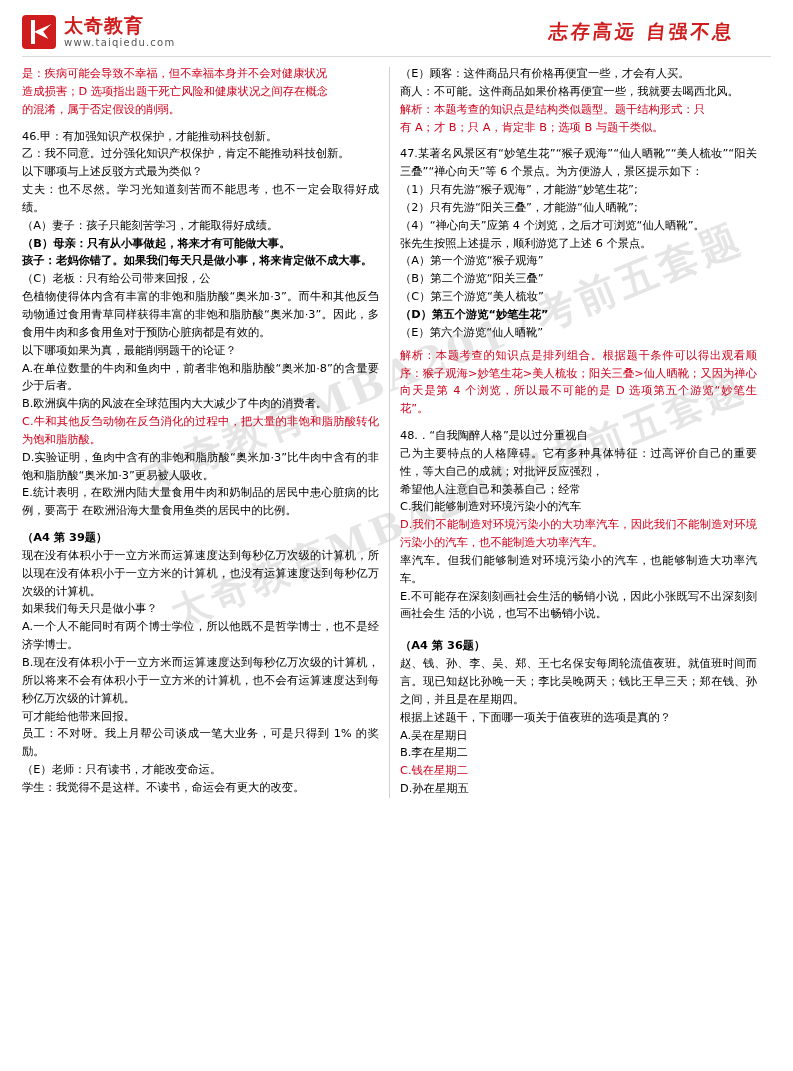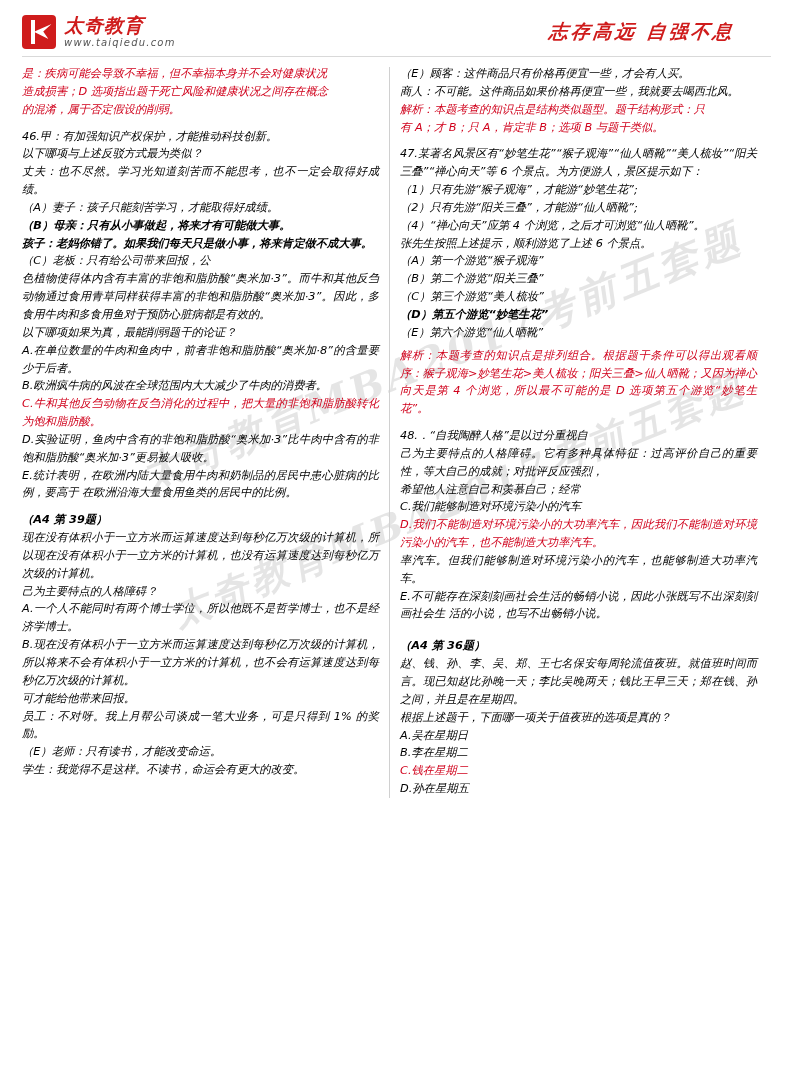--- a/index.html
+++ b/index.html
@@ -14,21 +14,20 @@
     font-family: "DejaVu Sans", "Liberation Sans", sans-serif;
     color: #000;
     overflow: hidden;
   }
   .page {
     position: relative;
     width: 793px;
     height: 812px;
     box-sizing: border-box;
     padding: 10px 22px 24px 22px;
-    font-style: italic;
   }
   
   .header {
     position: relative;
     height: 44px;
     display: flex;
     align-items: center;
     justify-content: space-between;
     border-bottom: 1px solid #d9d9d9;
     padding-bottom: 2px;
@@ -152,37 +151,38 @@
   <div class="watermark">太奇教育MBA2017考前五套题</div>
   <div class="watermark w2">太奇教育MBA2017考前五套题</div>
 
   <div class="columns">
     <div class="col" id="col-left">
         <p class="l red">是：疾病可能会导致不幸福，但不幸福本身并不会对健康状况</p>
         <p class="l red">造成损害；D 选项指出题干死亡风险和健康状况之间存在概念</p>
         <p class="l red">的混淆，属于否定假设的削弱。</p>
         <div class="gap"></div>
         <p class="l">46.甲：有加强知识产权保护，才能推动科技创新。</p>
+        <p class="l">乙：我不同意。过分强化知识产权保护，肯定不能推动科技创新。</p>
         <p class="l">以下哪项与上述反驳方式最为类似？</p>
         <p class="l">丈夫：也不尽然。学习光知道刻苦而不能思考，也不一定会取得好成绩。</p>
         <p class="l">（A）妻子：孩子只能刻苦学习，才能取得好成绩。</p>
         <p class="l bold">（B）母亲：只有从小事做起，将来才有可能做大事。</p>
         <p class="l bold">孩子：老妈你错了。如果我们每天只是做小事，将来肯定做不成大事。</p>
         <p class="l">（C）老板：只有给公司带来回报，公</p>
         <p class="l">色植物使得体内含有丰富的非饱和脂肪酸“奥米加·3”。而牛和其他反刍动物通过食用青草同样获得丰富的非饱和脂肪酸“奥米加·3”。因此，多食用牛肉和多食用鱼对于预防心脏病都是有效的。</p>
         <p class="l">以下哪项如果为真，最能削弱题干的论证？</p>
         <p class="l">A.在单位数量的牛肉和鱼肉中，前者非饱和脂肪酸“奥米加·8”的含量要少于后者。</p>
         <p class="l">B.欧洲疯牛病的风波在全球范围内大大减少了牛肉的消费者。</p>
         <p class="l red">C.牛和其他反刍动物在反刍消化的过程中，把大量的非饱和脂肪酸转化为饱和脂肪酸。</p>
         <p class="l">D.实验证明，鱼肉中含有的非饱和脂肪酸“奥米加·3”比牛肉中含有的非饱和脂肪酸“奥米加·3”更易被人吸收。</p>
         <p class="l">E.统计表明，在欧洲内陆大量食用牛肉和奶制品的居民中患心脏病的比例，要高于 在欧洲沿海大量食用鱼类的居民中的比例。</p>
         <div class="gap"></div>
         <p class="l bold">（A4 第 39题）</p>
         <p class="l">现在没有体积小于一立方米而运算速度达到每秒亿万次级的计算机，所以现在没有体积小于一立方米的计算机，也没有运算速度达到每秒亿万次级的计算机。</p>
-        <p class="l">己为主要特点的人格障碍？</p>
+        <p class="l">如果我们每天只是做小事？</p>
         <p class="l">A.一个人不能同时有两个博士学位，所以他既不是哲学博士，也不是经济学博士。</p>
         <p class="l">B.现在没有体积小于一立方米而运算速度达到每秒亿万次级的计算机，所以将来不会有体积小于一立方米的计算机，也不会有运算速度达到每秒亿万次级的计算机。</p>
         <p class="l">可才能给他带来回报。</p>
         <p class="l">员工：不对呀。我上月帮公司谈成一笔大业务，可是只得到 1% 的奖励。</p>
         <p class="l">（E）老师：只有读书，才能改变命运。</p>
         <p class="l">学生：我觉得不是这样。不读书，命运会有更大的改变。</p>
       </div>
     <div class="divider"></div>
     <div class="col" id="col-right">
         <p class="l">（E）顾客：这件商品只有价格再便宜一些，才会有人买。</p>

